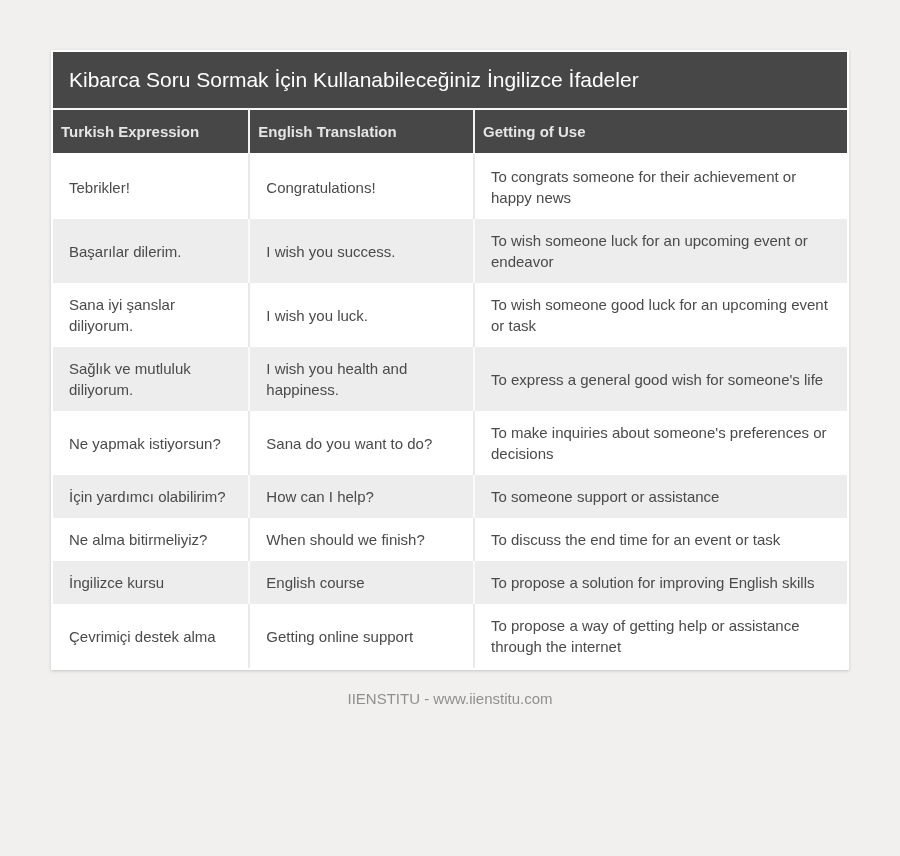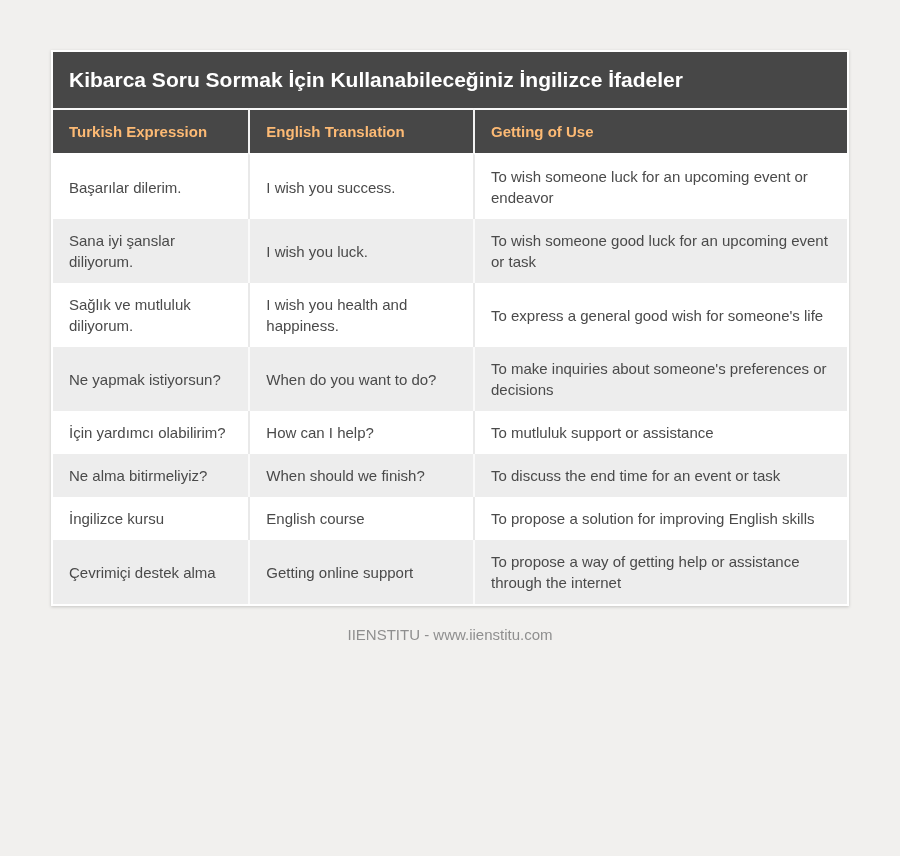--- a/index.html
+++ b/index.html
@@ -20,43 +20,43 @@
     position: relative;
     top: 50px;
     background: #ffffff;
     padding: 2px;
     box-shadow: 0 1px 3px rgba(0,0,0,0.18);
   }
   .title-bar {
     background: #474747;
     color: #ffffff;
     font-size: 21px;
-    font-weight: bold;
+    font-weight: normal;
     line-height: 56px;
     height: 56px;
     padding: 0 16px;
     white-space: nowrap;
     overflow: hidden;
   }
   table.phrases {
     width: 100%;
     border-collapse: separate;
     border-spacing: 0;
     table-layout: fixed;
   }
   col.c1 { width: 24.6%; }
   col.c2 { width: 28.3%; }
   col.c3 { width: 47.1%; }
   table.phrases th {
     background: #474747;
-    color: #fdba74;
+    color: #e5e5e5;
     font-size: 15px;
     font-weight: bold;
     text-align: left;
-    padding: 13px 12px 13px 16px;
+    padding: 13px 12px 13px 8px;
     border-top: 2px solid #f7f7f7;
   }
   table.phrases th + th {
     border-left: 2px solid #f2f2f2;
   }
   table.phrases td {
     font-size: 15px;
     line-height: 1.4;
     color: #4a4a4a;
     vertical-align: middle;
@@ -100,43 +100,48 @@
     </colgroup>
     <thead>
       <tr>
         <th>Turkish Expression</th>
         <th>English Translation</th>
         <th>Getting of Use</th>
       </tr>
     </thead>
     <tbody>
       <tr>
+        <td>Tebrikler!</td>
+        <td>Congratulations!</td>
+        <td>To congrats someone for their achievement or happy news</td>
+      </tr>
+      <tr>
         <td>Başarılar dilerim.</td>
         <td>I wish you success.</td>
         <td>To wish someone luck for an upcoming event or endeavor</td>
       </tr>
       <tr>
         <td>Sana iyi şanslar diliyorum.</td>
         <td>I wish you luck.</td>
         <td>To wish someone good luck for an upcoming event or task</td>
       </tr>
       <tr>
         <td>Sağlık ve mutluluk diliyorum.</td>
         <td>I wish you health and happiness.</td>
         <td>To express a general good wish for someone's life</td>
       </tr>
       <tr>
         <td>Ne yapmak istiyorsun?</td>
-        <td>When do you want to do?</td>
+        <td>Sana do you want to do?</td>
         <td>To make inquiries about someone's preferences or decisions</td>
       </tr>
       <tr>
         <td>İçin yardımcı olabilirim?</td>
         <td>How can I help?</td>
-        <td>To mutluluk support or assistance</td>
+        <td>To someone support or assistance</td>
       </tr>
       <tr>
         <td>Ne alma bitirmeliyiz?</td>
         <td>When should we finish?</td>
         <td>To discuss the end time for an event or task</td>
       </tr>
       <tr>
         <td>İngilizce kursu</td>
         <td>English course</td>
         <td>To propose a solution for improving English skills</td>

